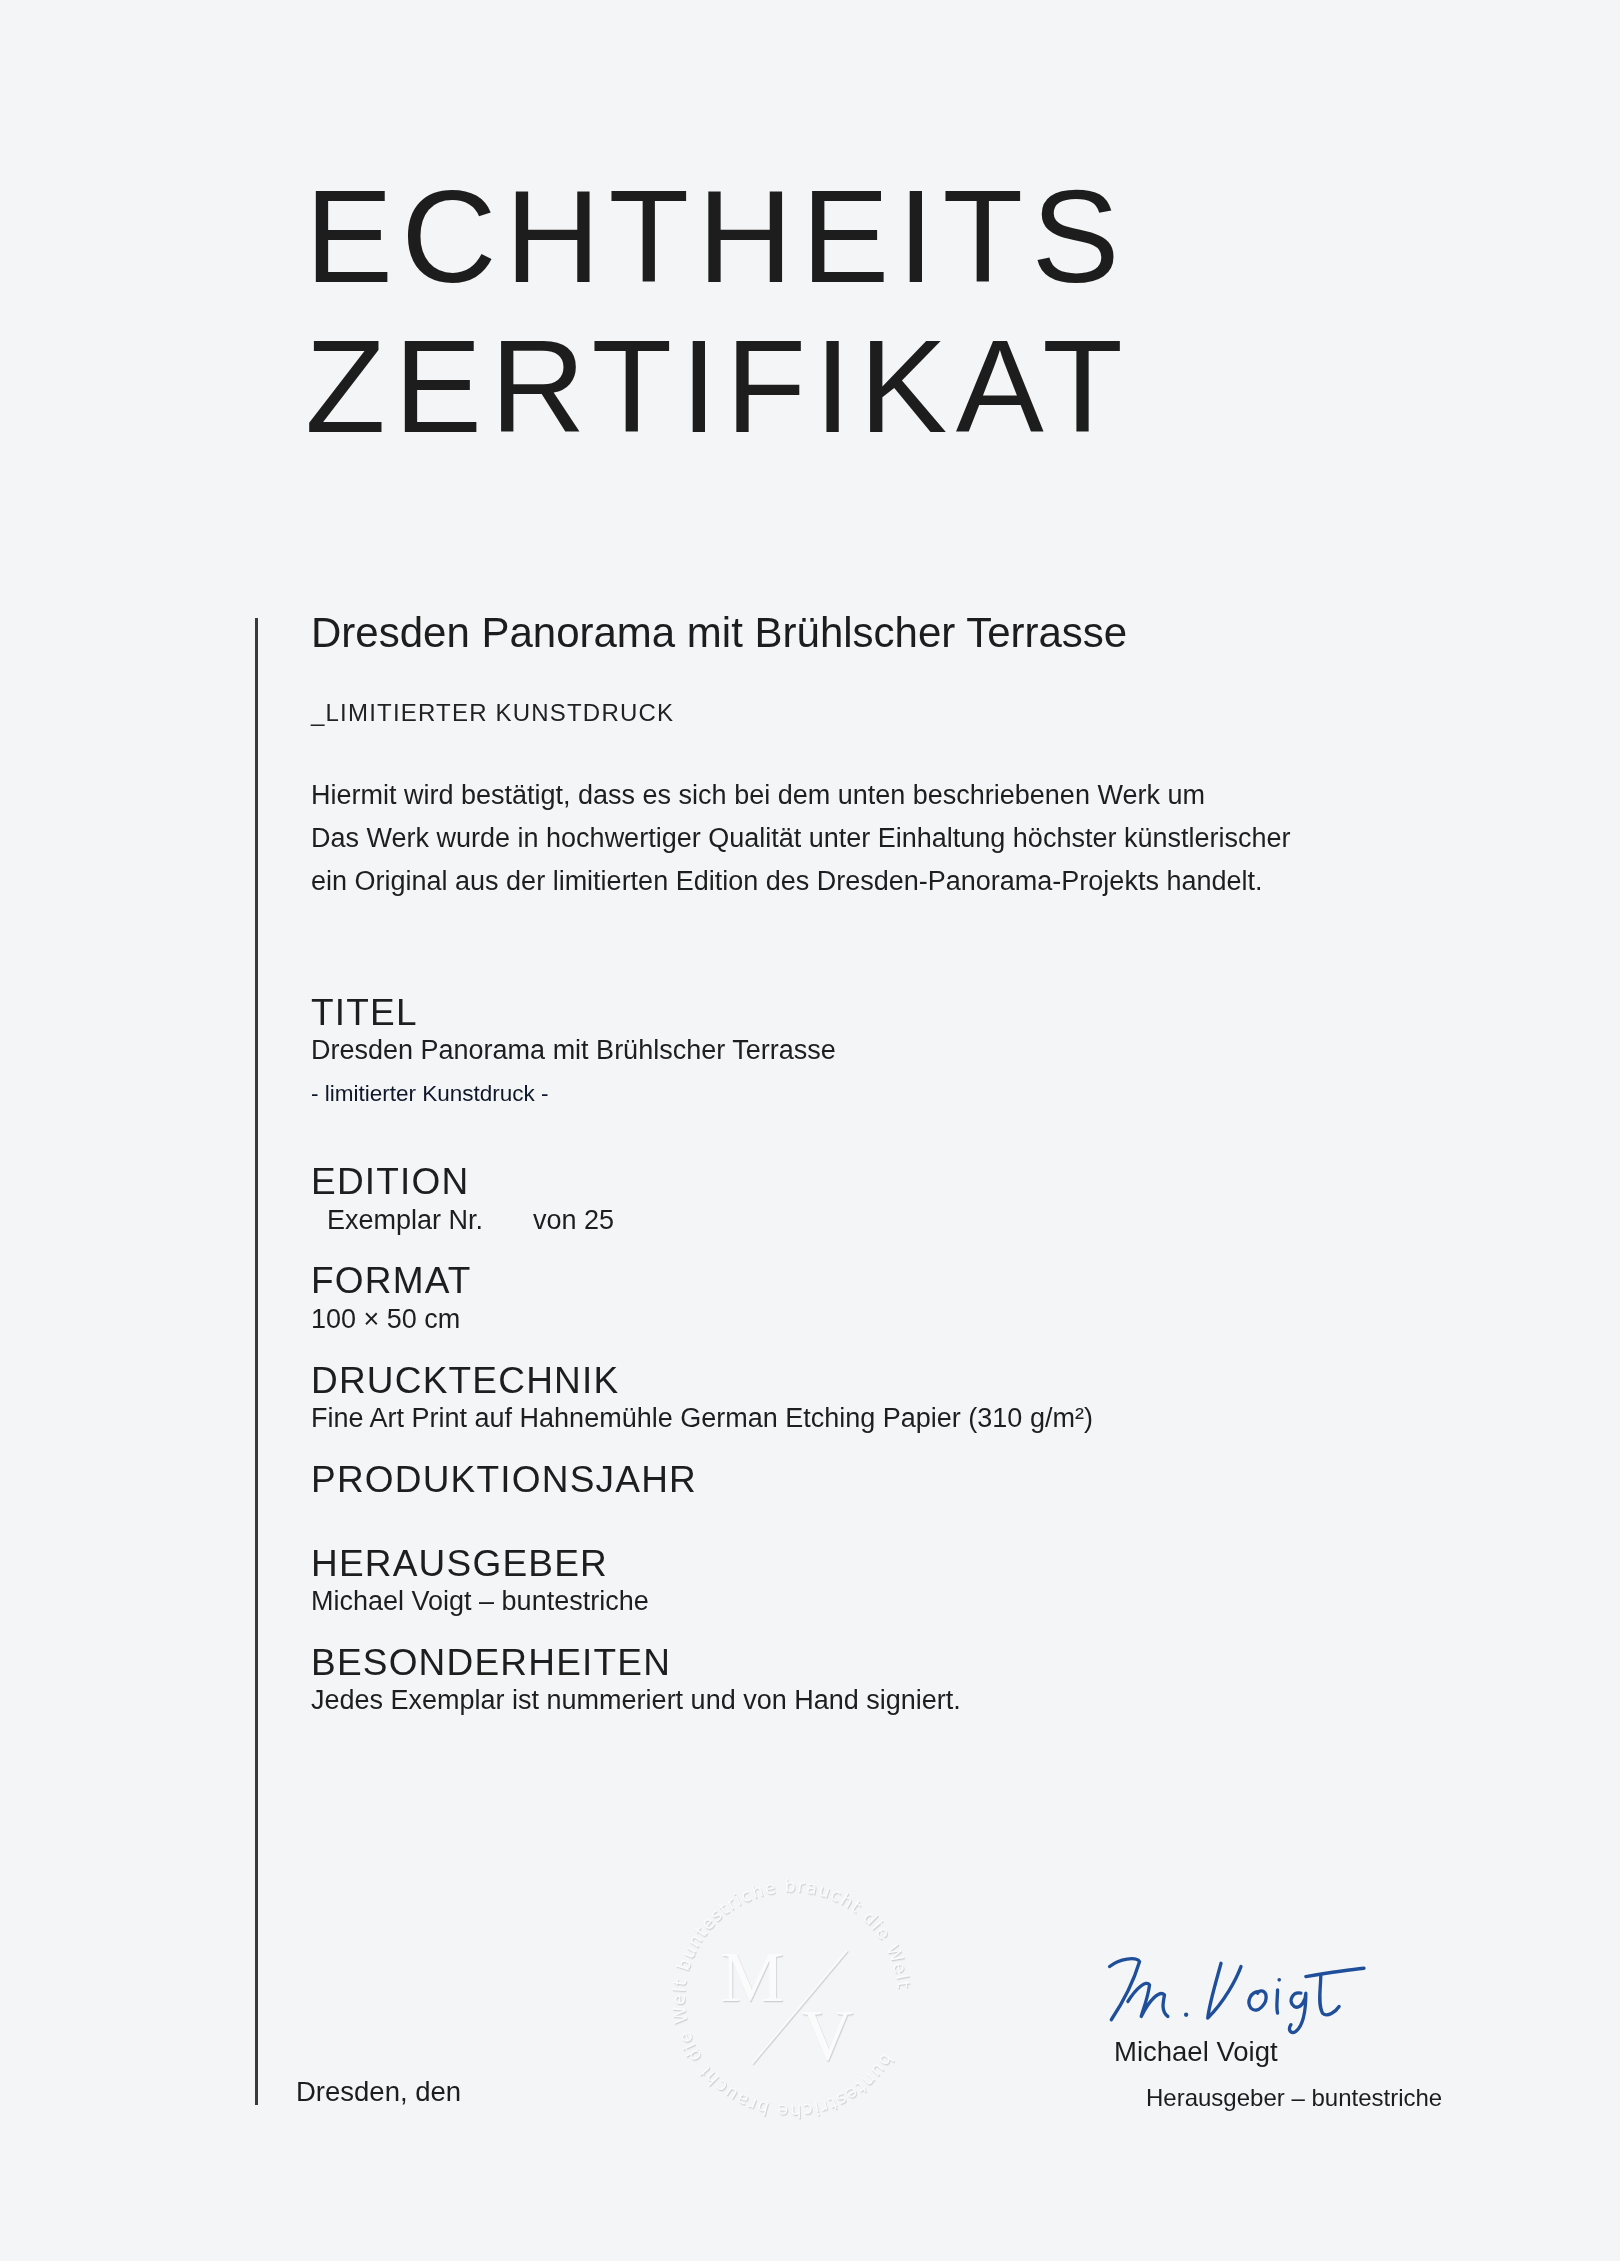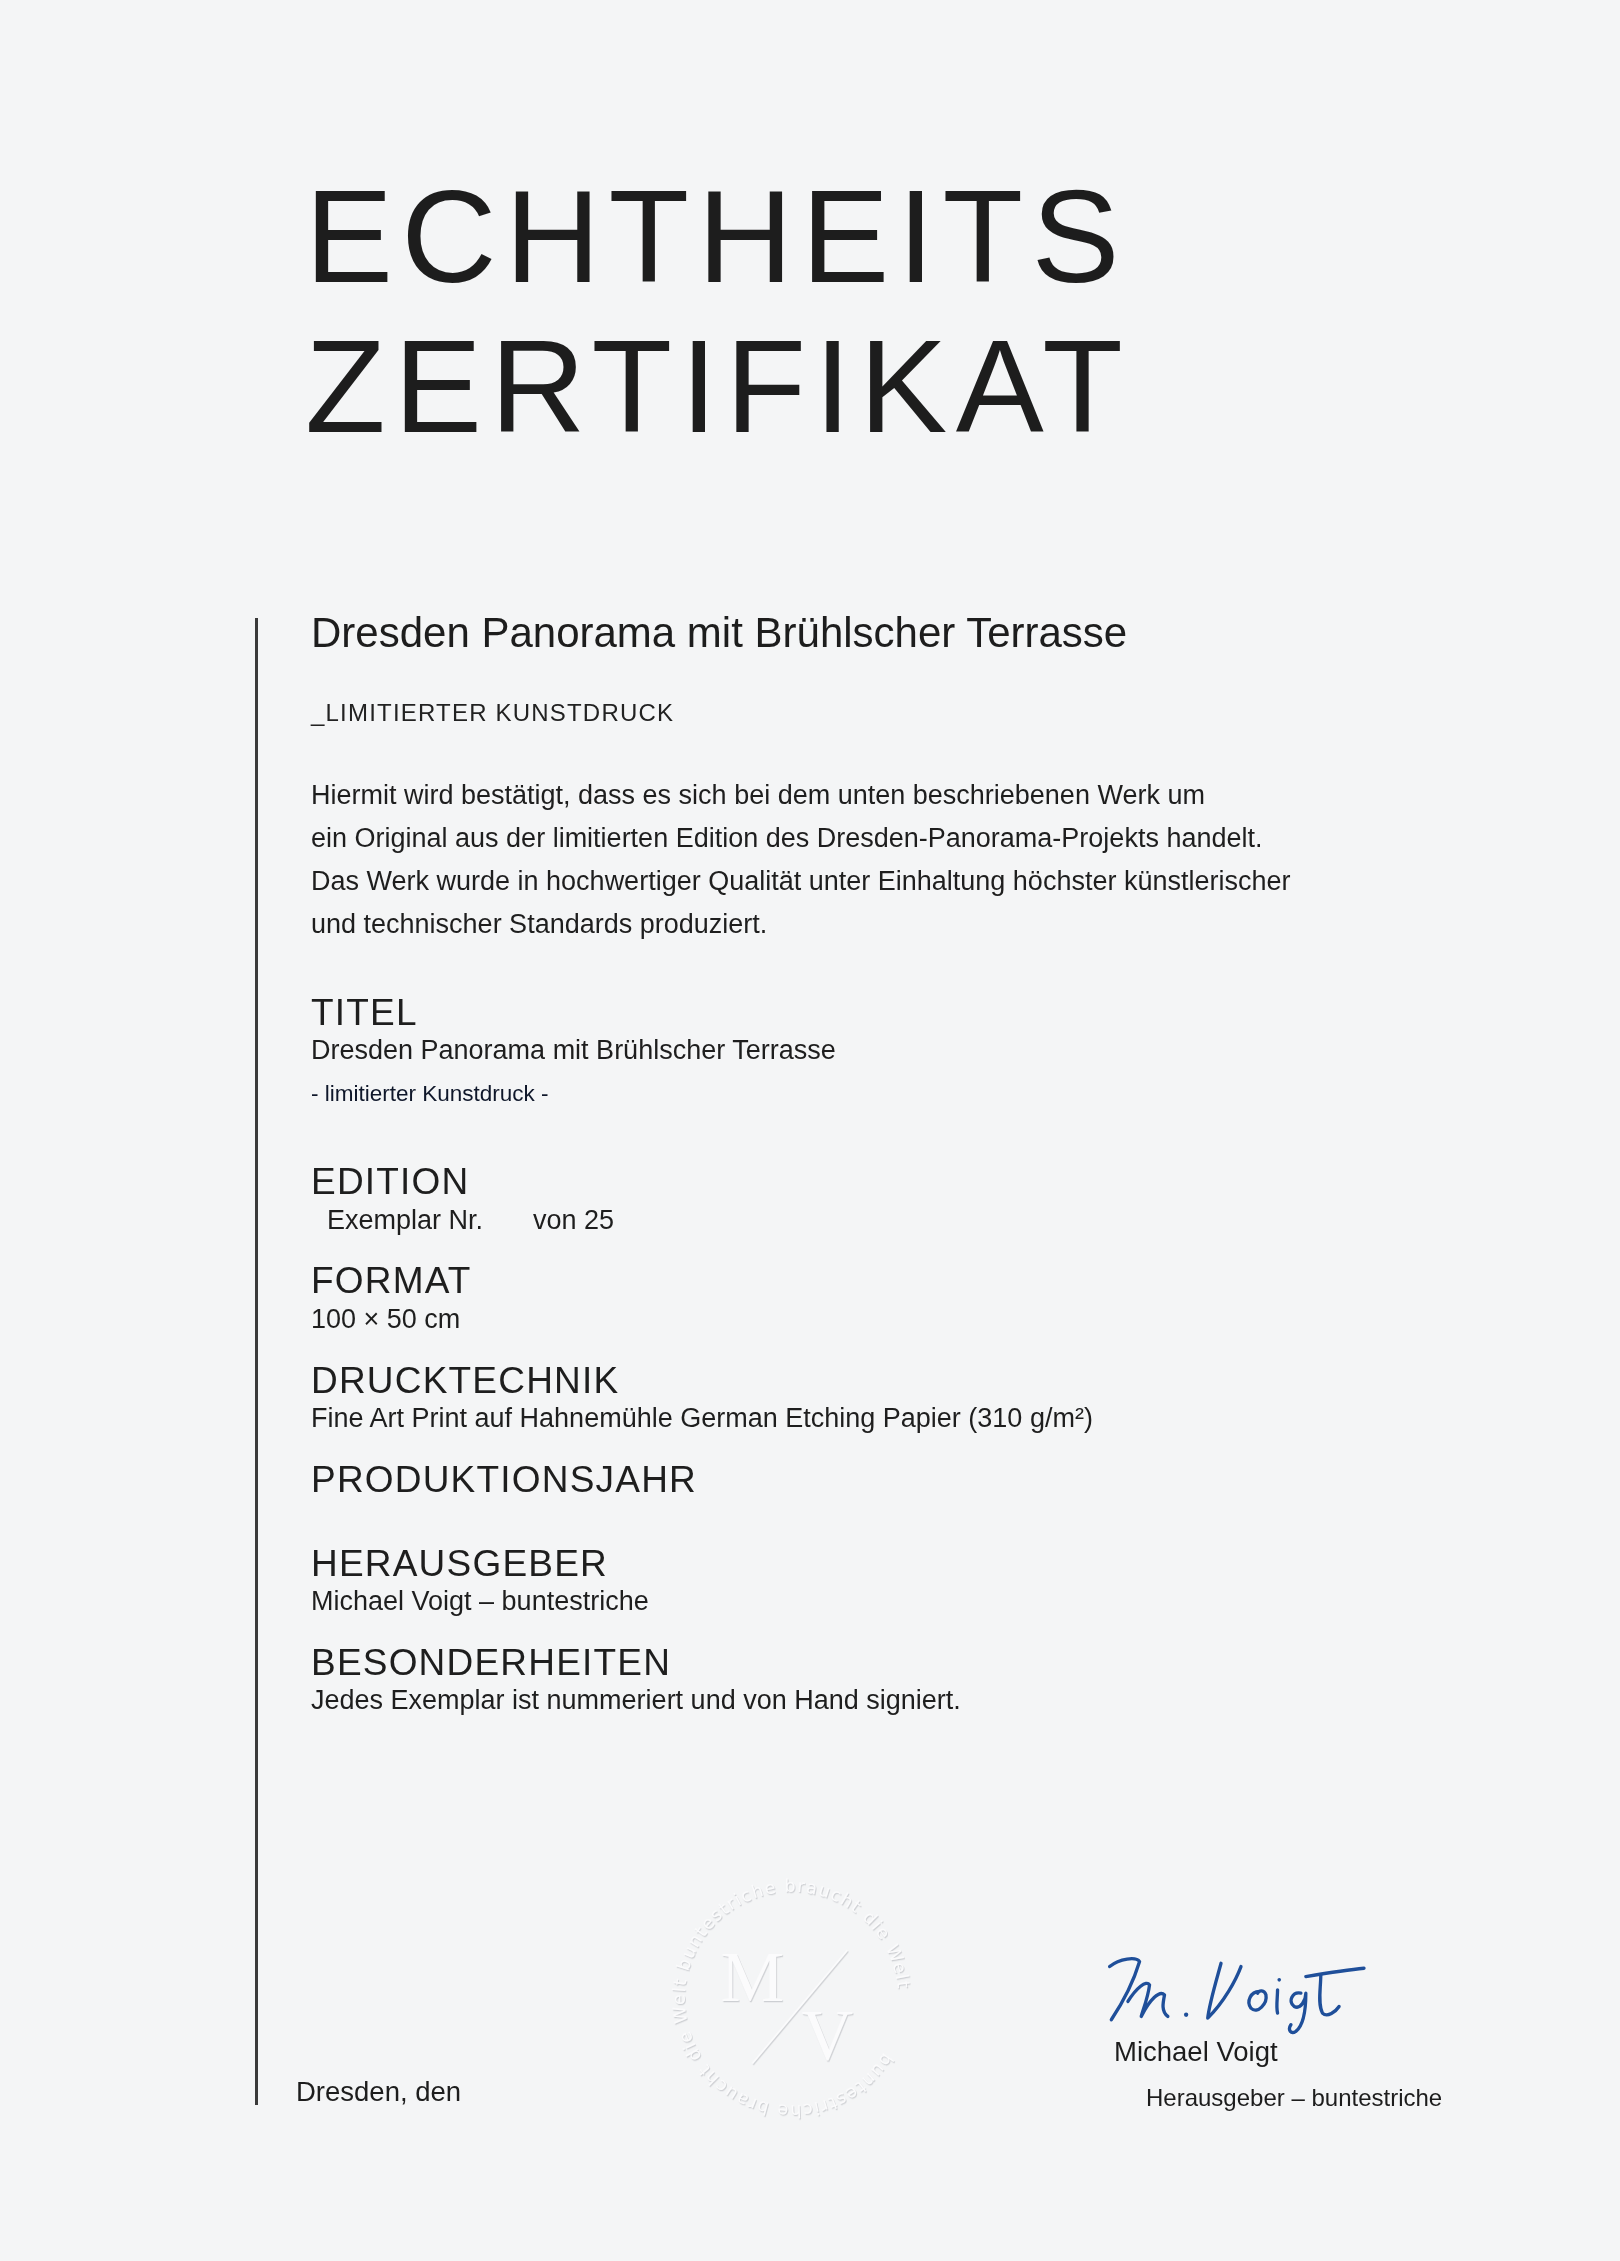--- a/index.html
+++ b/index.html
@@ -35,23 +35,22 @@
   <div class="abs title-line" style="top:171px;">ECHTHEITS</div>
   <div class="abs title-line" style="top:321px;">ZERTIFIKAT</div>
 
   <div class="vline"></div>
 
   <div class="abs subtitle">Dresden Panorama mit Brühlscher Terrasse</div>
   <div class="abs kicker">_LIMITIERTER KUNSTDRUCK</div>
 
   <div class="abs para">
     <div>Hiermit wird bestätigt, dass es sich bei dem unten beschriebenen Werk um</div>
+    <div>Das Werk wurde in hochwertiger Qualität unter Einhaltung höchster künstlerischer</div>
     <div>ein Original aus der limitierten Edition des Dresden-Panorama-Projekts handelt.</div>
-    <div>Das Werk wurde in hochwertiger Qualität unter Einhaltung höchster künstlerischer</div>
-    <div>und technischer Standards produziert.</div>
   </div>
 
   <div class="abs label" style="top:992px;">TITEL</div>
   <div class="abs value" style="top:1035px;">Dresden Panorama mit Brühlscher Terrasse</div>
   <div class="abs subvalue" style="top:1081px;">- limitierter Kunstdruck -</div>
 
   <div class="abs label" style="top:1161px;">EDITION</div>
   <div class="abs value" style="top:1205px;margin-left:16px;">
     <span>Exemplar Nr.</span><span style="display:inline-block;width:50px;"></span><span>von 25</span>
   </div>

